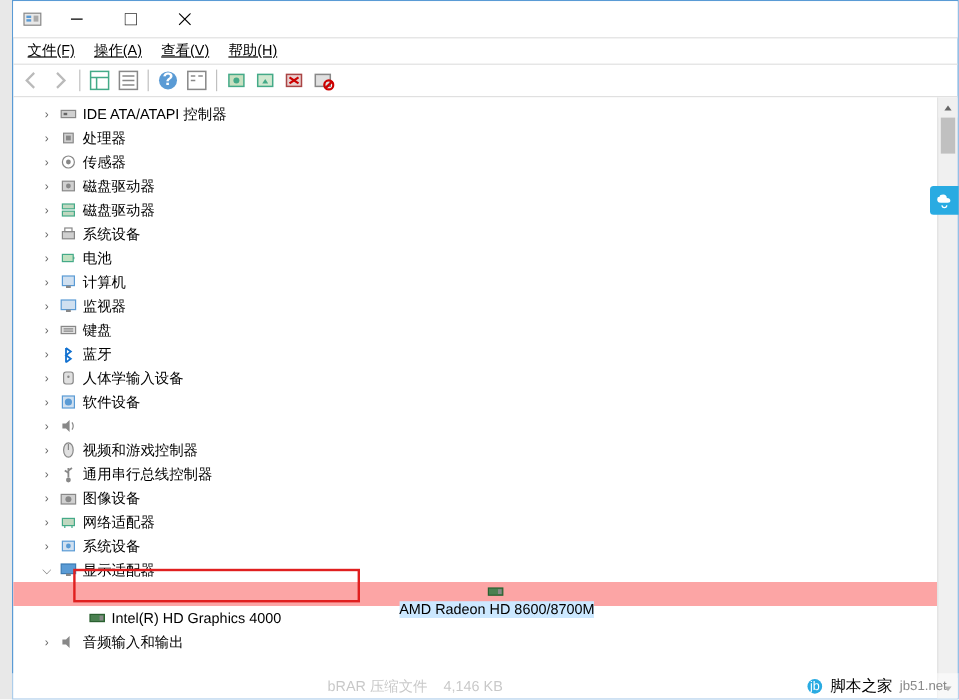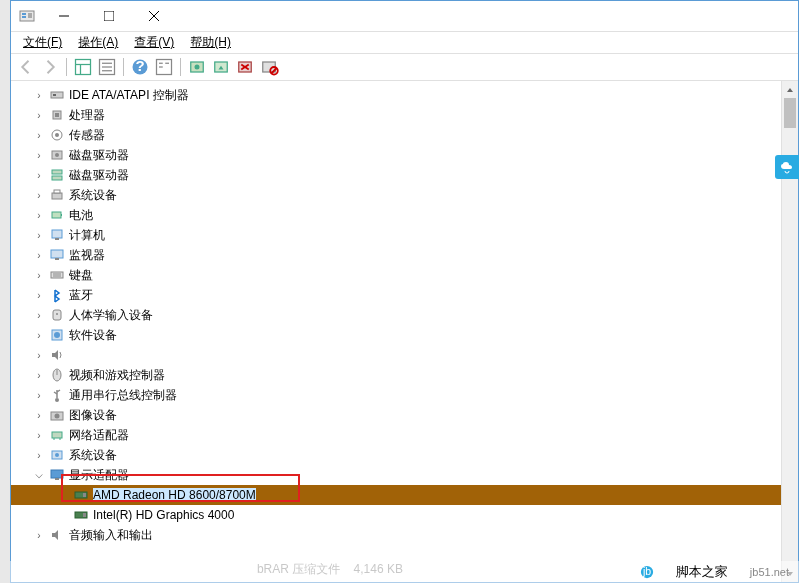--- a/index.html
+++ b/index.html
@@ -27,35 +27,35 @@
     
     .content { flex: 1; display: flex; overflow: hidden; position: relative; }
     .tree { flex: 1; overflow-y: auto; padding: 4px 0; }
     .tree-item { display: flex; align-items: center; height: 20px; padding-right: 8px; white-space: nowrap; cursor: pointer; }
     .expand { width: 16px; display: inline-flex; align-items: center; justify-content: center; color: #666; font-size: 10px; cursor: pointer; }
     .node-icon { width: 16px; height: 16px; margin: 0 4px 0 2px; display: inline-flex; align-items: center; justify-content: center; }
     .node-icon svg { width: 16px; height: 16px; }
     .level-1 { padding-left: 20px; }
     .level-2 { padding-left: 44px; }
     .node-label { }
-    .selected { background: #a16207; }
+    .selected { background: #fca5a5; flex-direction: column; }
     .selected .node-label { background: #cce8ff; }
     
     .red-box { position: absolute; border: 2px solid #e02020; pointer-events: none; }
     
     .scrollbar { width: 17px; background: #f0f0f0; display: flex; flex-direction: column; border-left: 1px solid #e0e0e0; }
     .scroll-btn { height: 17px; display: flex; align-items: center; justify-content: center; background: #f0f0f0; cursor: pointer; }
     .scroll-track { flex: 1; position: relative; }
     .scroll-thumb { position: absolute; left: 2px; right: 2px; top: 0; height: 30px; background: #c0c0c0; }
     
     .side-widget { position: absolute; right: 0; top: 155px; width: 24px; height: 24px; background: #29abe2; border-radius: 3px 0 0 3px; display: flex; align-items: center; justify-content: center; }
     .side-widget svg { width: 16px; height: 16px; fill: #fff; }
     
-    .footer-area { position: absolute; bottom: 0; left: 10px; right: 0; height: 22px; display: flex; justify-content: space-between; padding: 0 10px; font-size: 11px; color: #777; background: rgba(255,255,255,0.5); }
-    .footer-right { display: flex; align-items: center; gap: 22px; }
+    .footer-area { position: absolute; bottom: 0; left: 10px; right: 0; height: 22px; display: flex; align-items: center; justify-content: space-between; padding: 0 10px; font-size: 11px; color: #777; background: rgba(255,255,255,0.5); }
+    .footer-right { display: flex; align-items: center; gap: 6px; }
     .footer-right svg { width: 14px; height: 14px; }
   </style>
 </head>
 <body>
 
 <div class="left-strip"></div>
 
 <div class="window">
   <div class="title-bar">
     <span class="title-icon">

